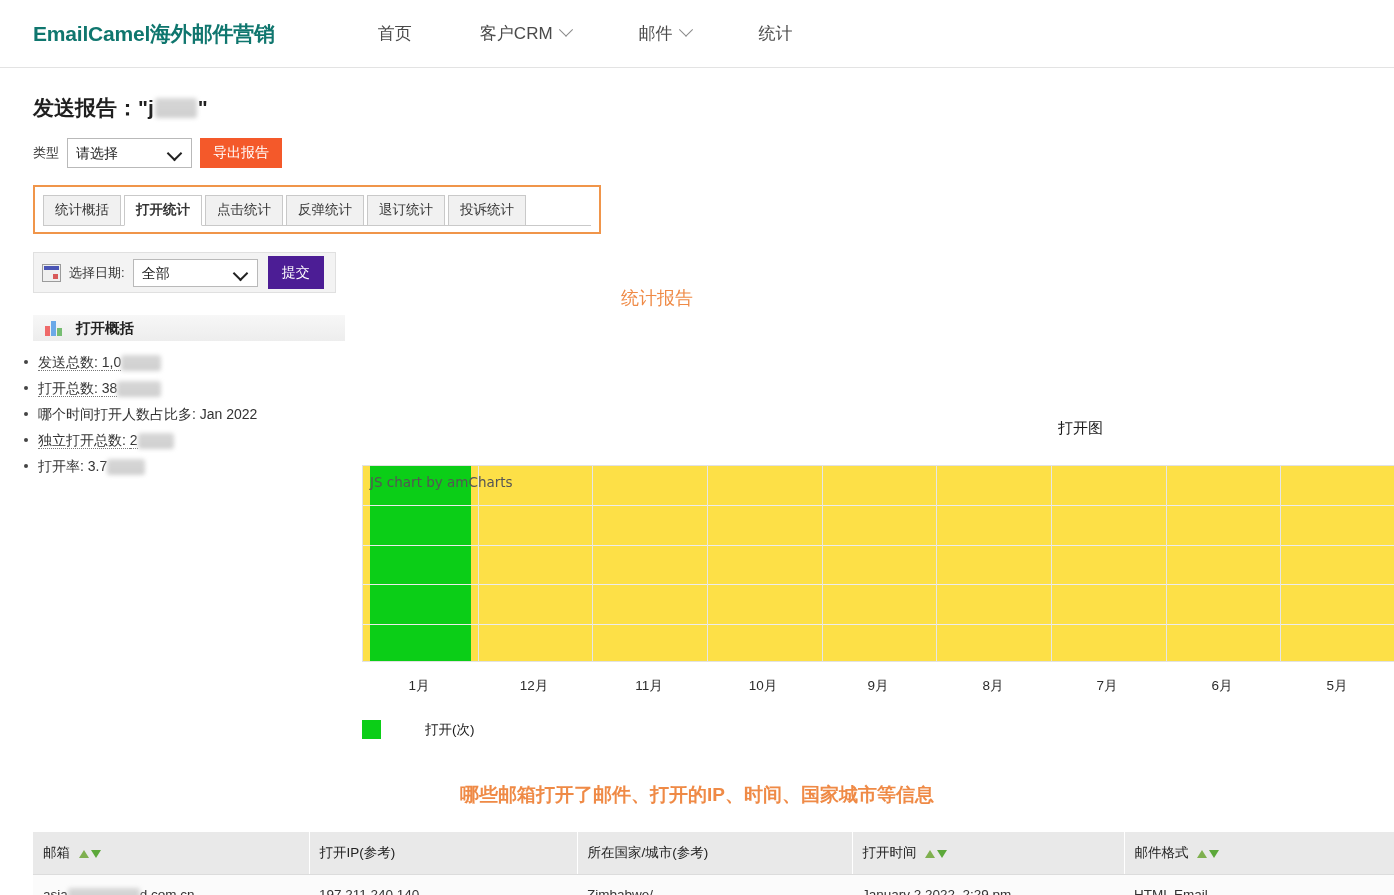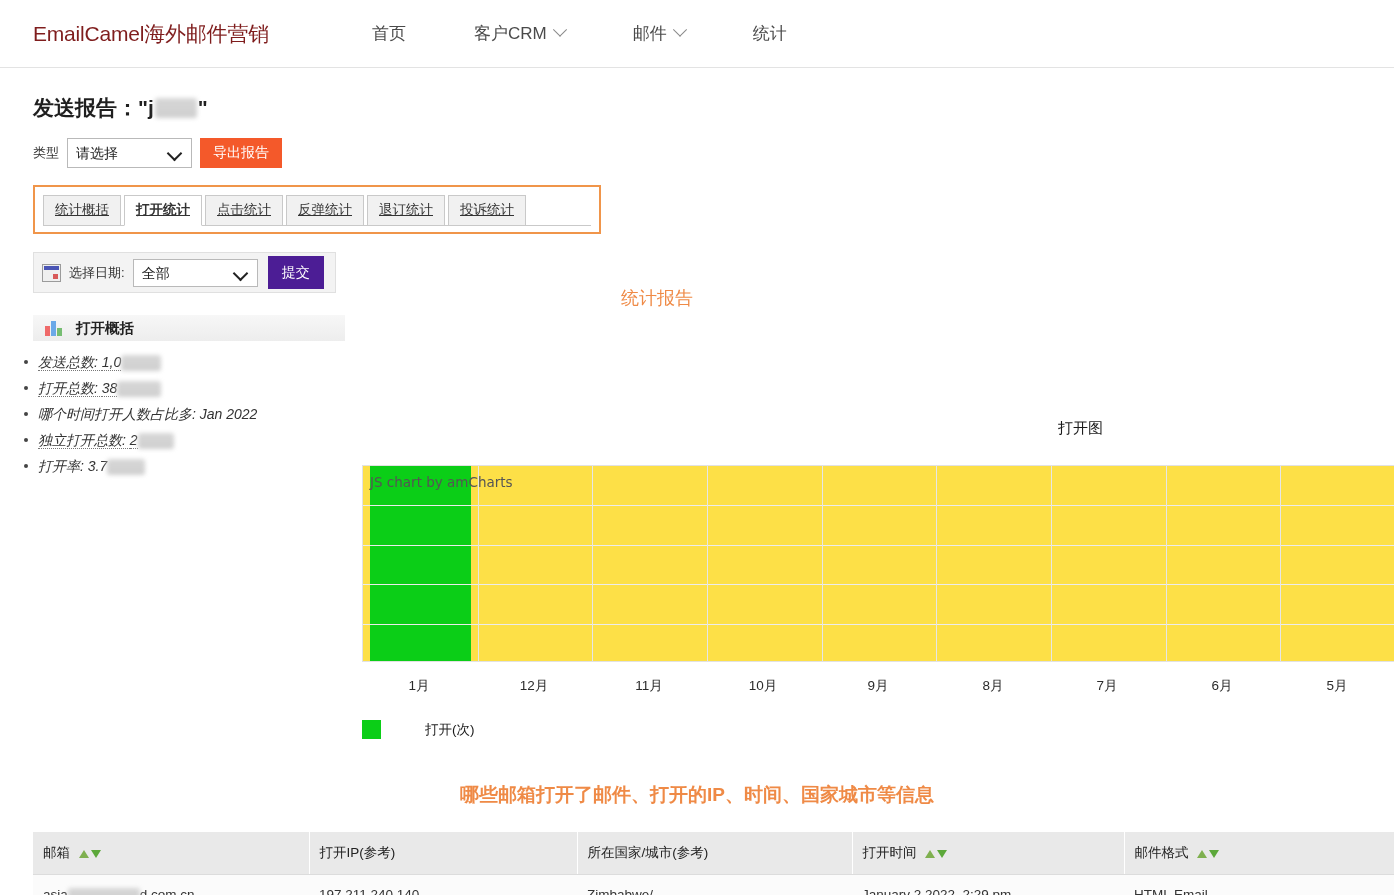--- a/index.html
+++ b/index.html
@@ -17,22 +17,22 @@
     height: 68px;
     background: #ffffff;
     border-bottom: 1px solid #e3e3e3;
     display: flex;
     align-items: center;
     padding-left: 33px;
     position: relative;
   }
   .brand {
     font-size: 21px;
-    font-weight: normal;
-    color: #7f1d1d;
+    font-weight: bold;
+    color: #0f766e;
     letter-spacing: -0.2px;
     white-space: nowrap;
   }
   .nav-items {
     display: flex;
     align-items: center;
     margin-left: 103px;
     gap: 0px;
   }
   .nav-item {
@@ -119,21 +119,20 @@
     width: 568px;
     border: 2px solid #f0954a;
     padding: 7px 8px 6px 8px;
     position: relative;
   }
   .tabs {
     display: flex;
     align-items: flex-end;
     gap: 0px;
     border-bottom: 1px solid #c9c9c9;
-    text-decoration: underline;
   }
   .tab {
     border: 1px solid #c9c9c9;
     border-bottom: none;
     background: #f1f1f1;
     font-size: 13.5px;
     color: #333;
     padding: 5px 11px 6px 11px;
     margin-right: 3px;
     white-space: nowrap;
@@ -228,21 +227,20 @@
     padding: 0 0 0 20px;
     font-size: 14px;
     color: #333;
   }
   ul.summary li {
     position: relative;
     padding: 0 0 0 18px;
     height: 26px;
     line-height: 26px;
     white-space: nowrap;
-    font-style: italic;
   }
   ul.summary li::before {
     content: "";
     position: absolute;
     left: 4px; top: 11px;
     width: 4px; height: 4px;
     border-radius: 50%;
     background: #444;
   }
   .dotted { border-bottom: 1px dotted #777; }

